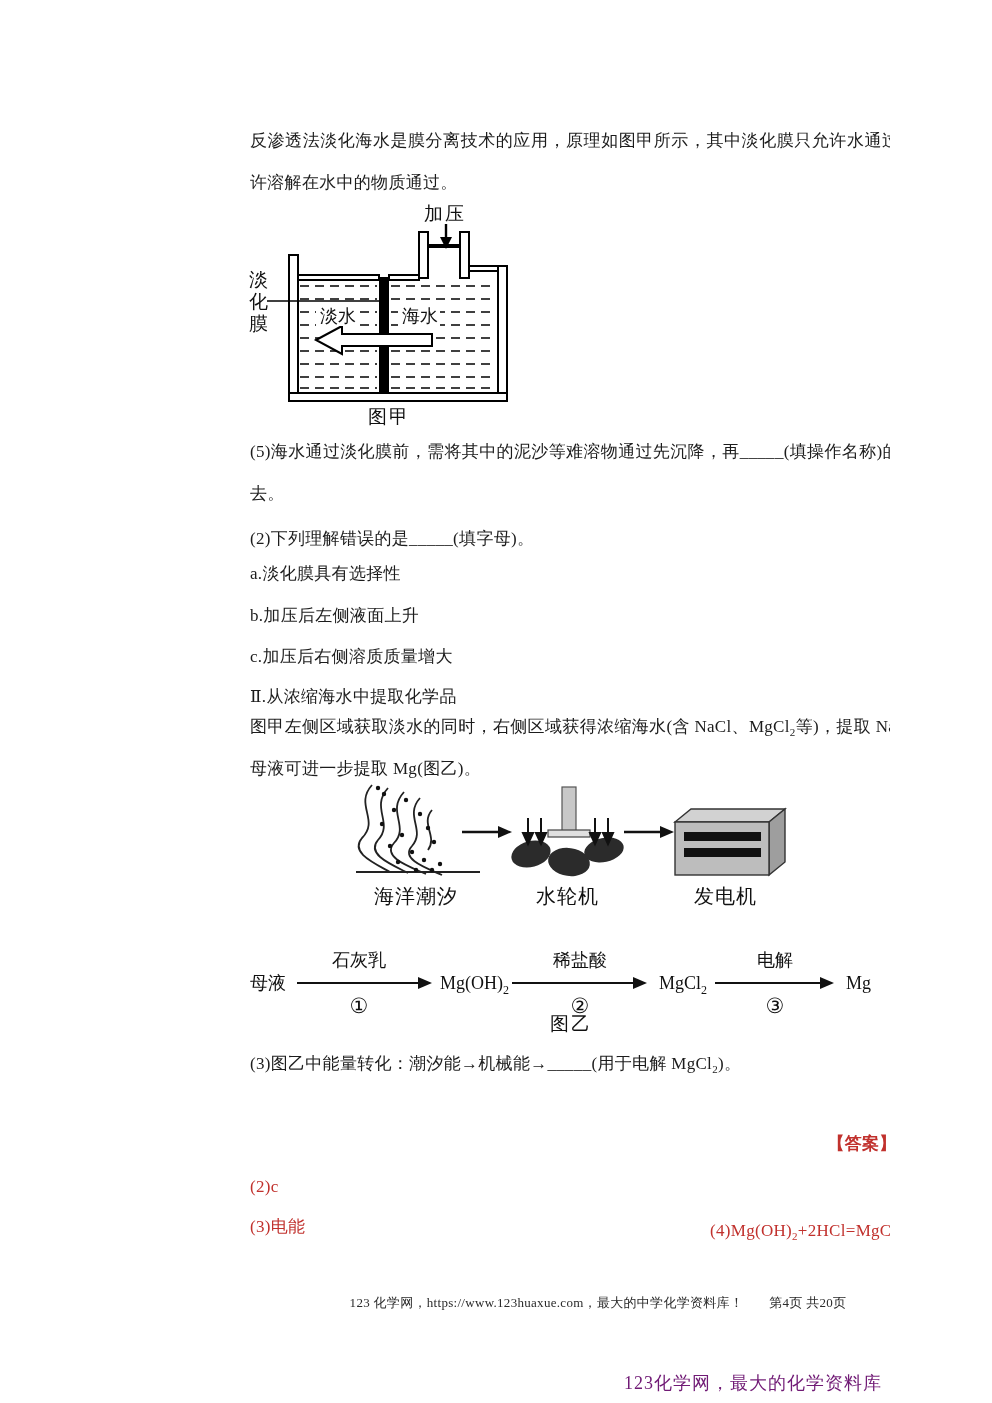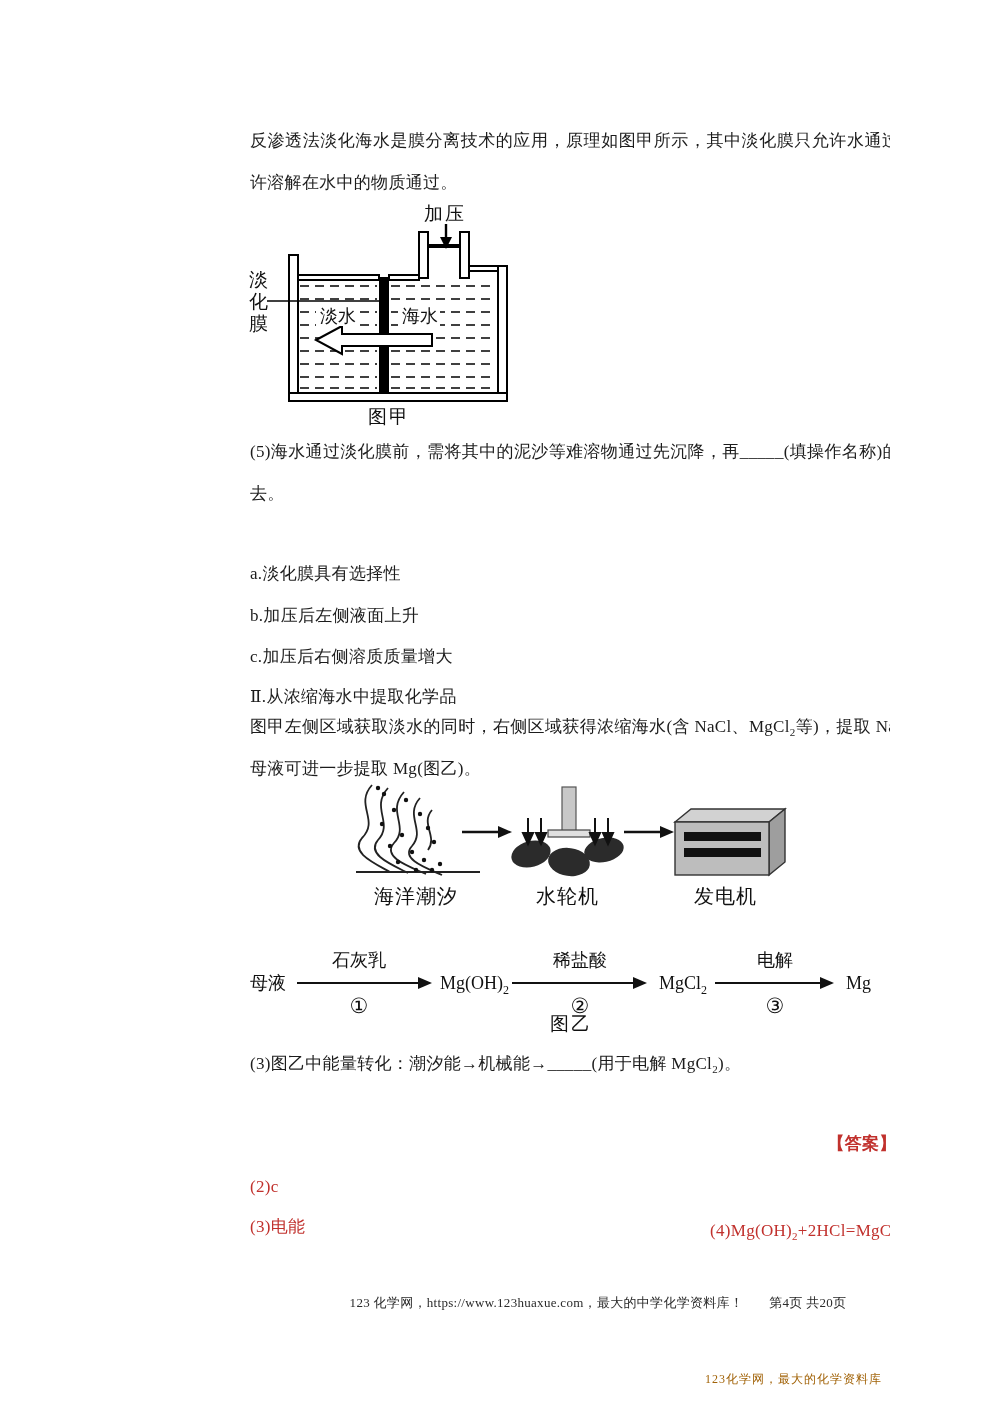--- a/index.html
+++ b/index.html
@@ -21,21 +21,21 @@
   svg { position:absolute; overflow:visible; }
   svg text { font-family:"Liberation Serif","DejaVu Serif",serif; fill:#111; }
   .footer {
     position:absolute; left:0; top:1289px; width:992px;
     font-size:13px; line-height:28px; text-align:center; color:#2a2a2a;
     letter-spacing:0.3px;
   }
   .footer .gap { display:inline-block; width:26px; }
   .watermark {
     position:absolute; right:8px; top:1371px;
-    font-size:12px; color:#a16207; letter-spacing:1px;
+    font-size:18px; color:#701a75; letter-spacing:1px;
   }
 </style>
 </head>
 <body>
 
 <div class="page">
 
   <div class="tblock" style="top:120px;">反渗透法淡化海水是膜分离技术的应用，原理如图甲所示，其中淡化膜只允许水通过，不允许溶解在水中的物质通过。</div>
 
   <svg width="330" height="235" viewBox="0 0 330 235" style="left:140px; top:200px;">
@@ -95,20 +95,21 @@
       <text x="7" y="86" font-size="19">淡</text>
       <text x="7" y="108" font-size="19">化</text>
       <text x="7" y="130" font-size="19">膜</text>
     </g>
     <line x1="25" y1="101" x2="137" y2="101" stroke="#000" stroke-width="1.6"></line>
 
     <text x="126" y="223" font-size="19" letter-spacing="2">图甲</text>
   </svg>
 
   <div class="tblock" style="top:431px;">(5)海水通过淡化膜前，需将其中的泥沙等难溶物通过先沉降，再_____(填操作名称)的方法除去。</div>
+  <div class="tblock single" style="top:518px;">(2)下列理解错误的是_____(填字母)。</div>
   <div class="tblock single" style="top:595px;">b.加压后左侧液面上升</div>
   <div class="tblock single" style="top:553px;">a.淡化膜具有选择性</div>
   <div class="tblock single" style="top:676px;">Ⅱ.从浓缩海水中提取化学品</div>
   <div class="tblock single" style="top:636px;">c.加压后右侧溶质质量增大</div>
   <div class="tblock" style="top:706px;">图甲左侧区域获取淡水的同时，右侧区域获得浓缩海水(含 NaCl、MgCl<sub>2</sub>等)，提取 NaCl 后，母液可进一步提取 Mg(图乙)。</div>
 
   <svg width="470" height="135" viewBox="0 0 470 135" style="left:230px; top:780px;">
 
     <g fill="none" stroke="#222" stroke-width="1.8">
       <path d="M40,5 C22,25 48,40 30,58 C18,72 40,82 58,92"></path>

